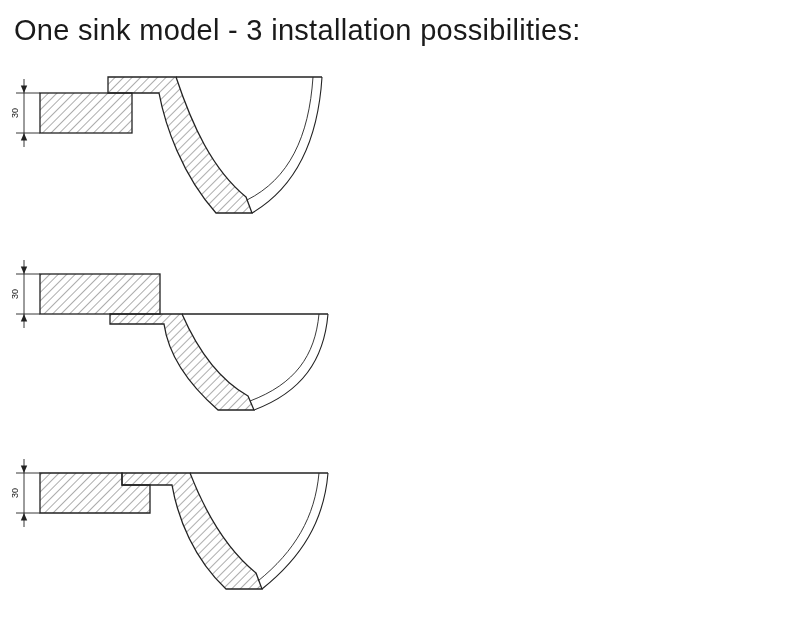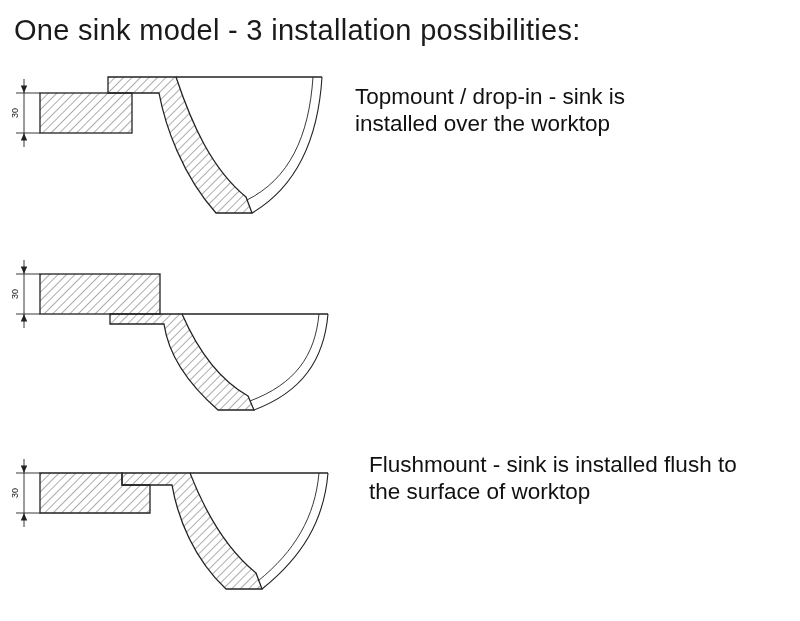--- a/index.html
+++ b/index.html
@@ -73,21 +73,20 @@
         <rect x="30" y="30" width="92" height="40" fill="url(#hatch-a)" stroke="#222" stroke-width="1.3"></rect>
 
         <g stroke="#222" fill="none">
           <path d="M98,14 H166 C182,62 202,106 236,134 L242,150 H206 C172,112 155,62 149,30 L98,30 Z" fill="url(#hatch-a)" stroke-width="1.3"></path>
           <line x1="166" y1="14" x2="312" y2="14" stroke-width="1.3"></line>
           <path d="M312,14 C308,78 286,124 242,150" stroke-width="1.1"></path>
           <path d="M303,14 C299,74 279,116 237,137" stroke-width="0.9"></path>
         </g>
       </svg>
     </div>
-    <div class="caption">Topmount / drop-in - sink is installed over the worktop</div>
   </div>
 
   <div class="row row-undermount">
     <div class="drawing">
       <svg width="345" height="165" viewBox="0 0 345 165">
         <defs>
           <pattern id="hatch-b" width="6" height="6" patternUnits="userSpaceOnUse" patternTransform="rotate(45)">
             <line x1="0" y1="0" x2="0" y2="6" stroke="#4a4a4a" stroke-width="0.9"></line>
           </pattern>
         </defs>
@@ -134,16 +133,15 @@
         <path d="M30,28 H112 V40 H140 V68 H30 Z" fill="url(#hatch-c)" stroke="#222" stroke-width="1.3"></path>
 
         <g stroke="#222" fill="none">
           <path d="M112,28 H180 C194,64 214,102 246,128 L252,144 H216 C184,114 168,74 162,40 L112,40 Z" fill="url(#hatch-c)" stroke-width="1.3"></path>
           <line x1="180" y1="28" x2="318" y2="28" stroke-width="1.3"></line>
           <path d="M318,28 C314,76 292,112 252,144" stroke-width="1.1"></path>
           <path d="M309,28 C305,72 285,106 248,136" stroke-width="0.9"></path>
         </g>
       </svg>
     </div>
-    <div class="caption">Flushmount - sink is installed flush to the surface of worktop</div>
   </div>
 
 </div>
 
 </body></html>

